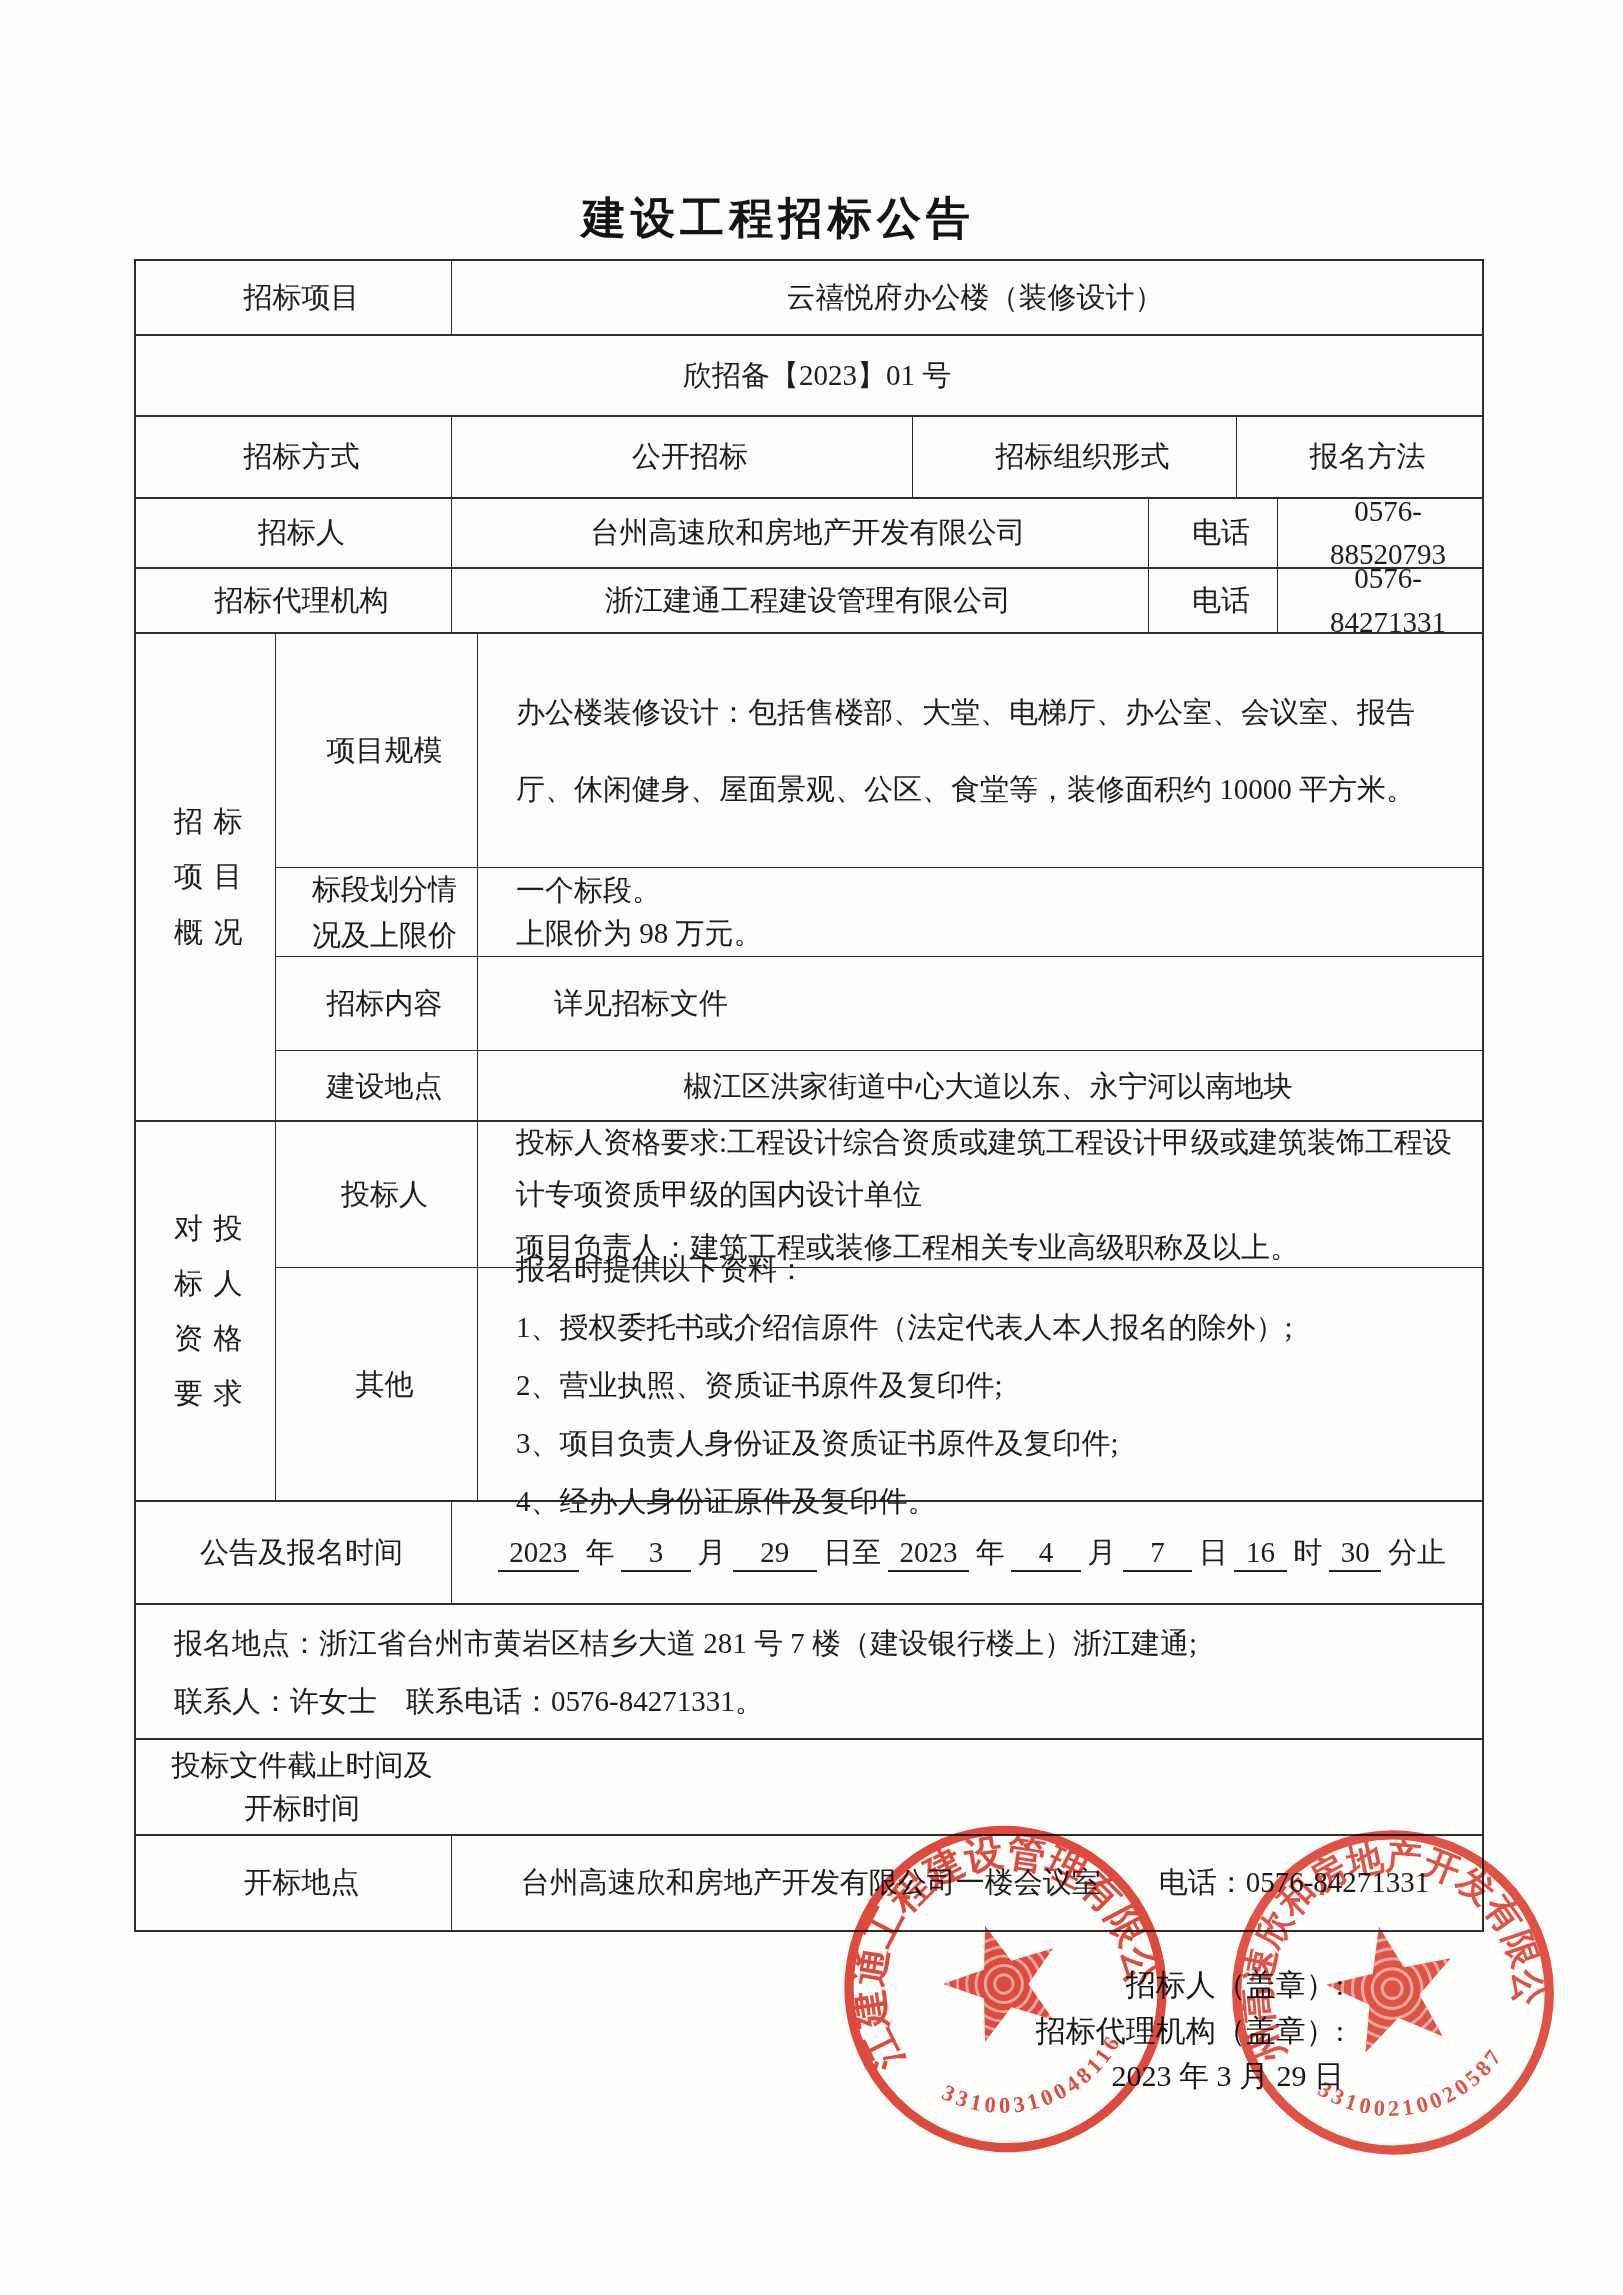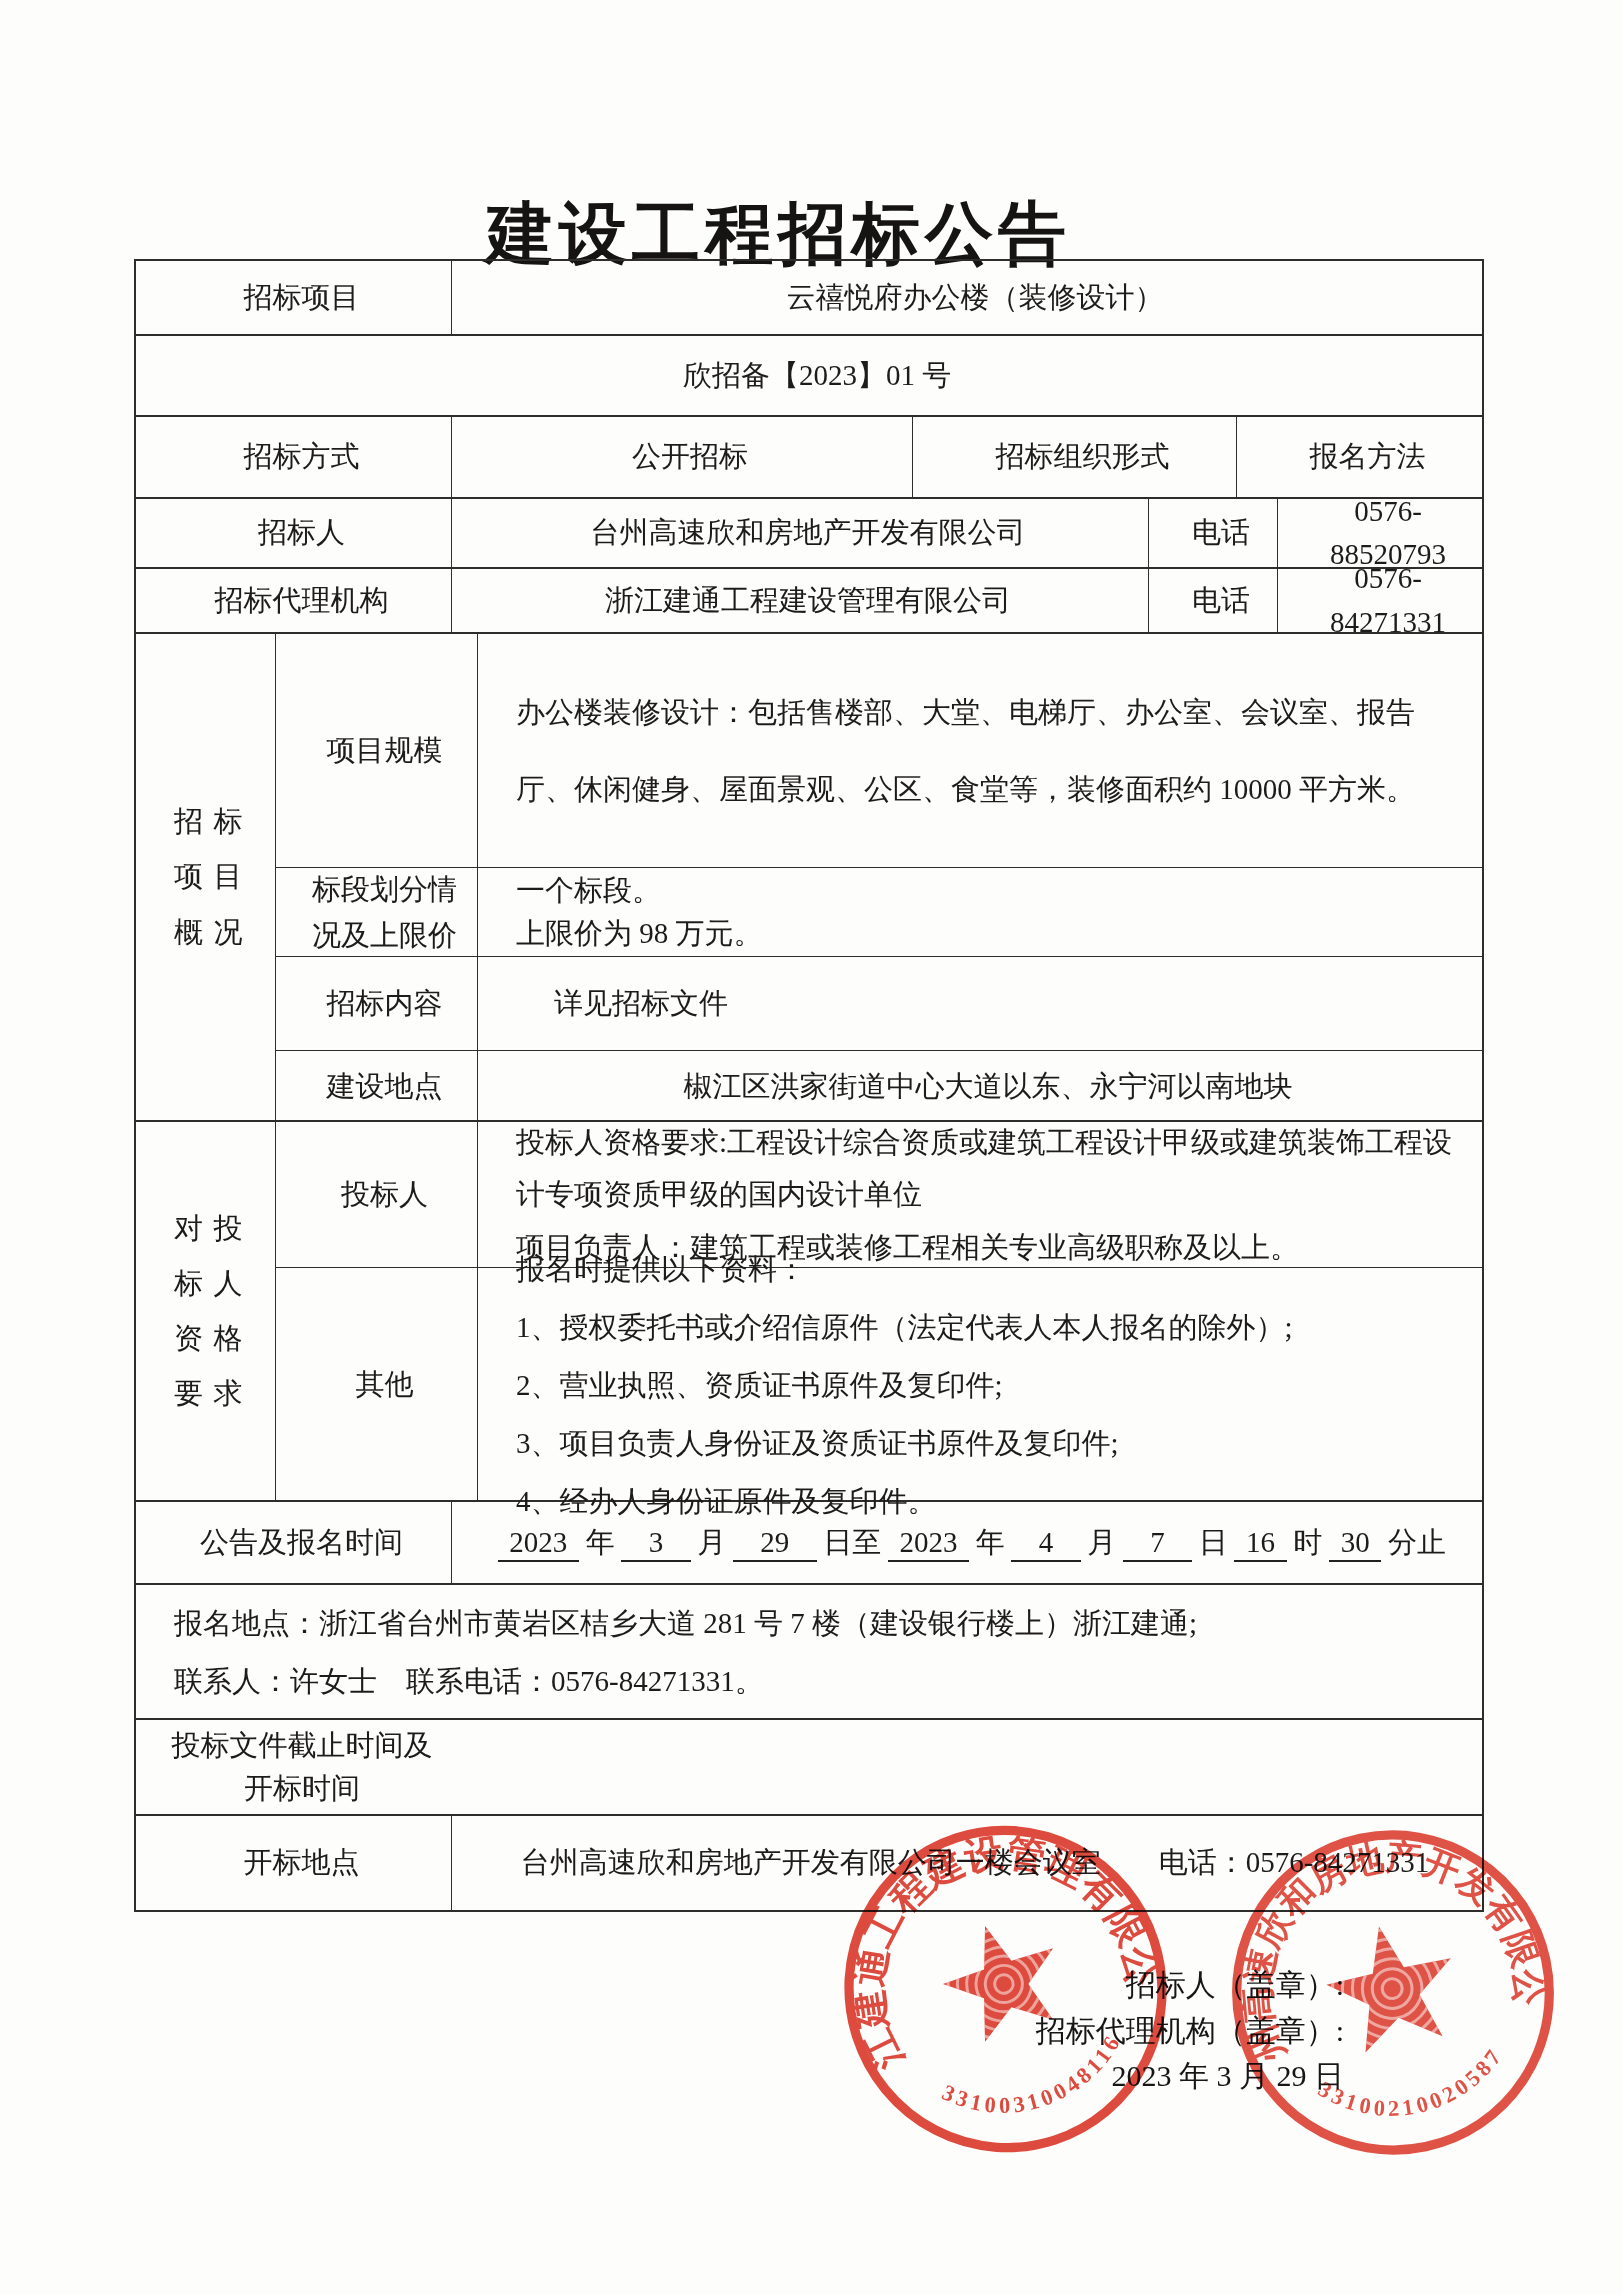--- a/index.html
+++ b/index.html
@@ -15,21 +15,21 @@
     background:#fdfdfb;
     font-family:"Liberation Serif","DejaVu Serif",serif;
     color:var(--ink);
     overflow:hidden;
     margin:0 auto;
   }
   .doc-title{
     position:absolute;top:189px;left:39px;width:1479px;
     text-align:center;
     font-family:"Liberation Sans","DejaVu Sans",sans-serif;
-    font-weight:bold;font-size:68px;letter-spacing:5.2px;
+    font-weight:bold;font-size:44px;letter-spacing:5.2px;
     color:#151413;
   }
   .bid-table{
     position:absolute;left:134px;top:259px;width:1350px;
     border:2px solid var(--bd);
     font-size:29px;
   }
   .row{display:flex;border-bottom:2px solid var(--bd);}
   .row:last-child{border-bottom:none;}
   .cell{
@@ -159,21 +159,21 @@
           <div class="cell w-secB">其他</div>
           <div class="cell grow left-align pad pre lh-lg">报名时提供以下资料：
 1、授权委托书或介绍信原件（法定代表人本人报名的除外）;
 2、营业执照、资质证书原件及复印件;
 3、项目负责人身份证及资质证书原件及复印件;
 4、经办人身份证原件及复印件。</div>
         </div>
       </div>
     </div>
 
-    <div class="row" style="height:83px">
+    <div class="row" style="height:103px">
       <div class="cell w-label">公告及报名时间</div>
       <div class="cell grow">
         <span class="inline-val"><span class="u">2023</span><span class="g">年</span><span class="u uw">3</span><span class="g">月</span><span class="u uw">29</span><span class="g">日至</span><span class="u">2023</span><span class="g">年</span><span class="u uw">4</span><span class="g">月</span><span class="u uw">7</span><span class="g">日</span><span class="u">16</span><span class="g">时</span><span class="u">30</span><span class="g">分止</span></span>
       </div>
     </div>
 
     <div class="row" style="height:135px">
       <div class="cell grow left-align pad pre lh-lg">报名地点：浙江省台州市黄岩区桔乡大道 281 号 7 楼（建设银行楼上）浙江建通;
 联系人：许女士　联系电话：0576-84271331。</div>
     </div>

